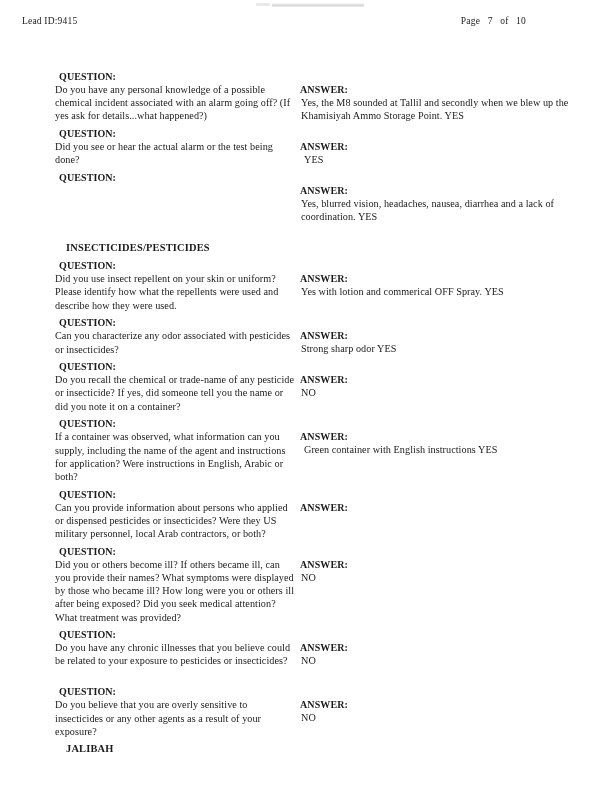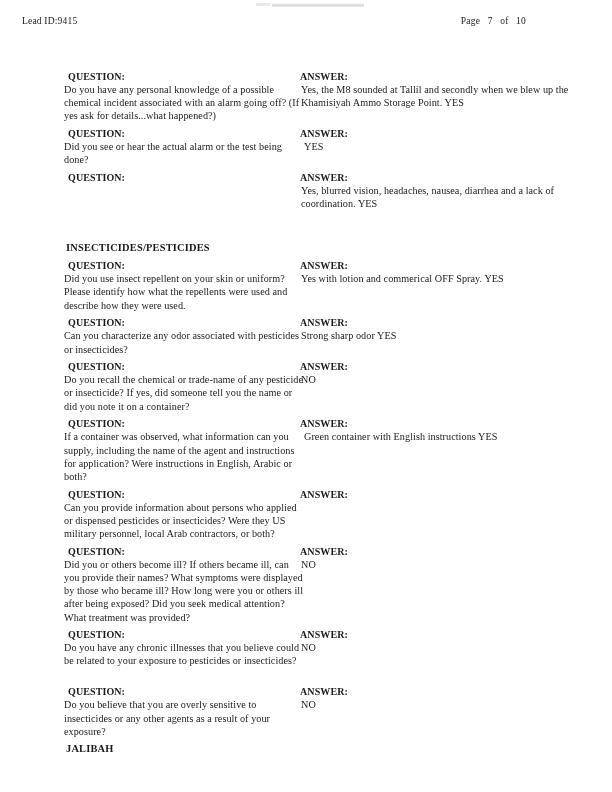--- a/index.html
+++ b/index.html
@@ -71,28 +71,28 @@
     left: 0;
     width: 612px;
   }
   .qa-block {
     position: relative;
     width: 612px;
     margin-bottom: 2px;
   }
   .col-q {
     position: absolute;
-    left: 64px;
+    left: 55px;
     top: 0;
     width: 240px;
   }
   .col-a {
     position: absolute;
     left: 300px;
-    top: 0;
+    top: 13px;
     width: 292px;
   }
 
   .label {
     font-weight: bold;
     font-size: 10px;
     letter-spacing: 0.1px;
     line-height: 13px;
     margin: 0 0 0 0;
   }

